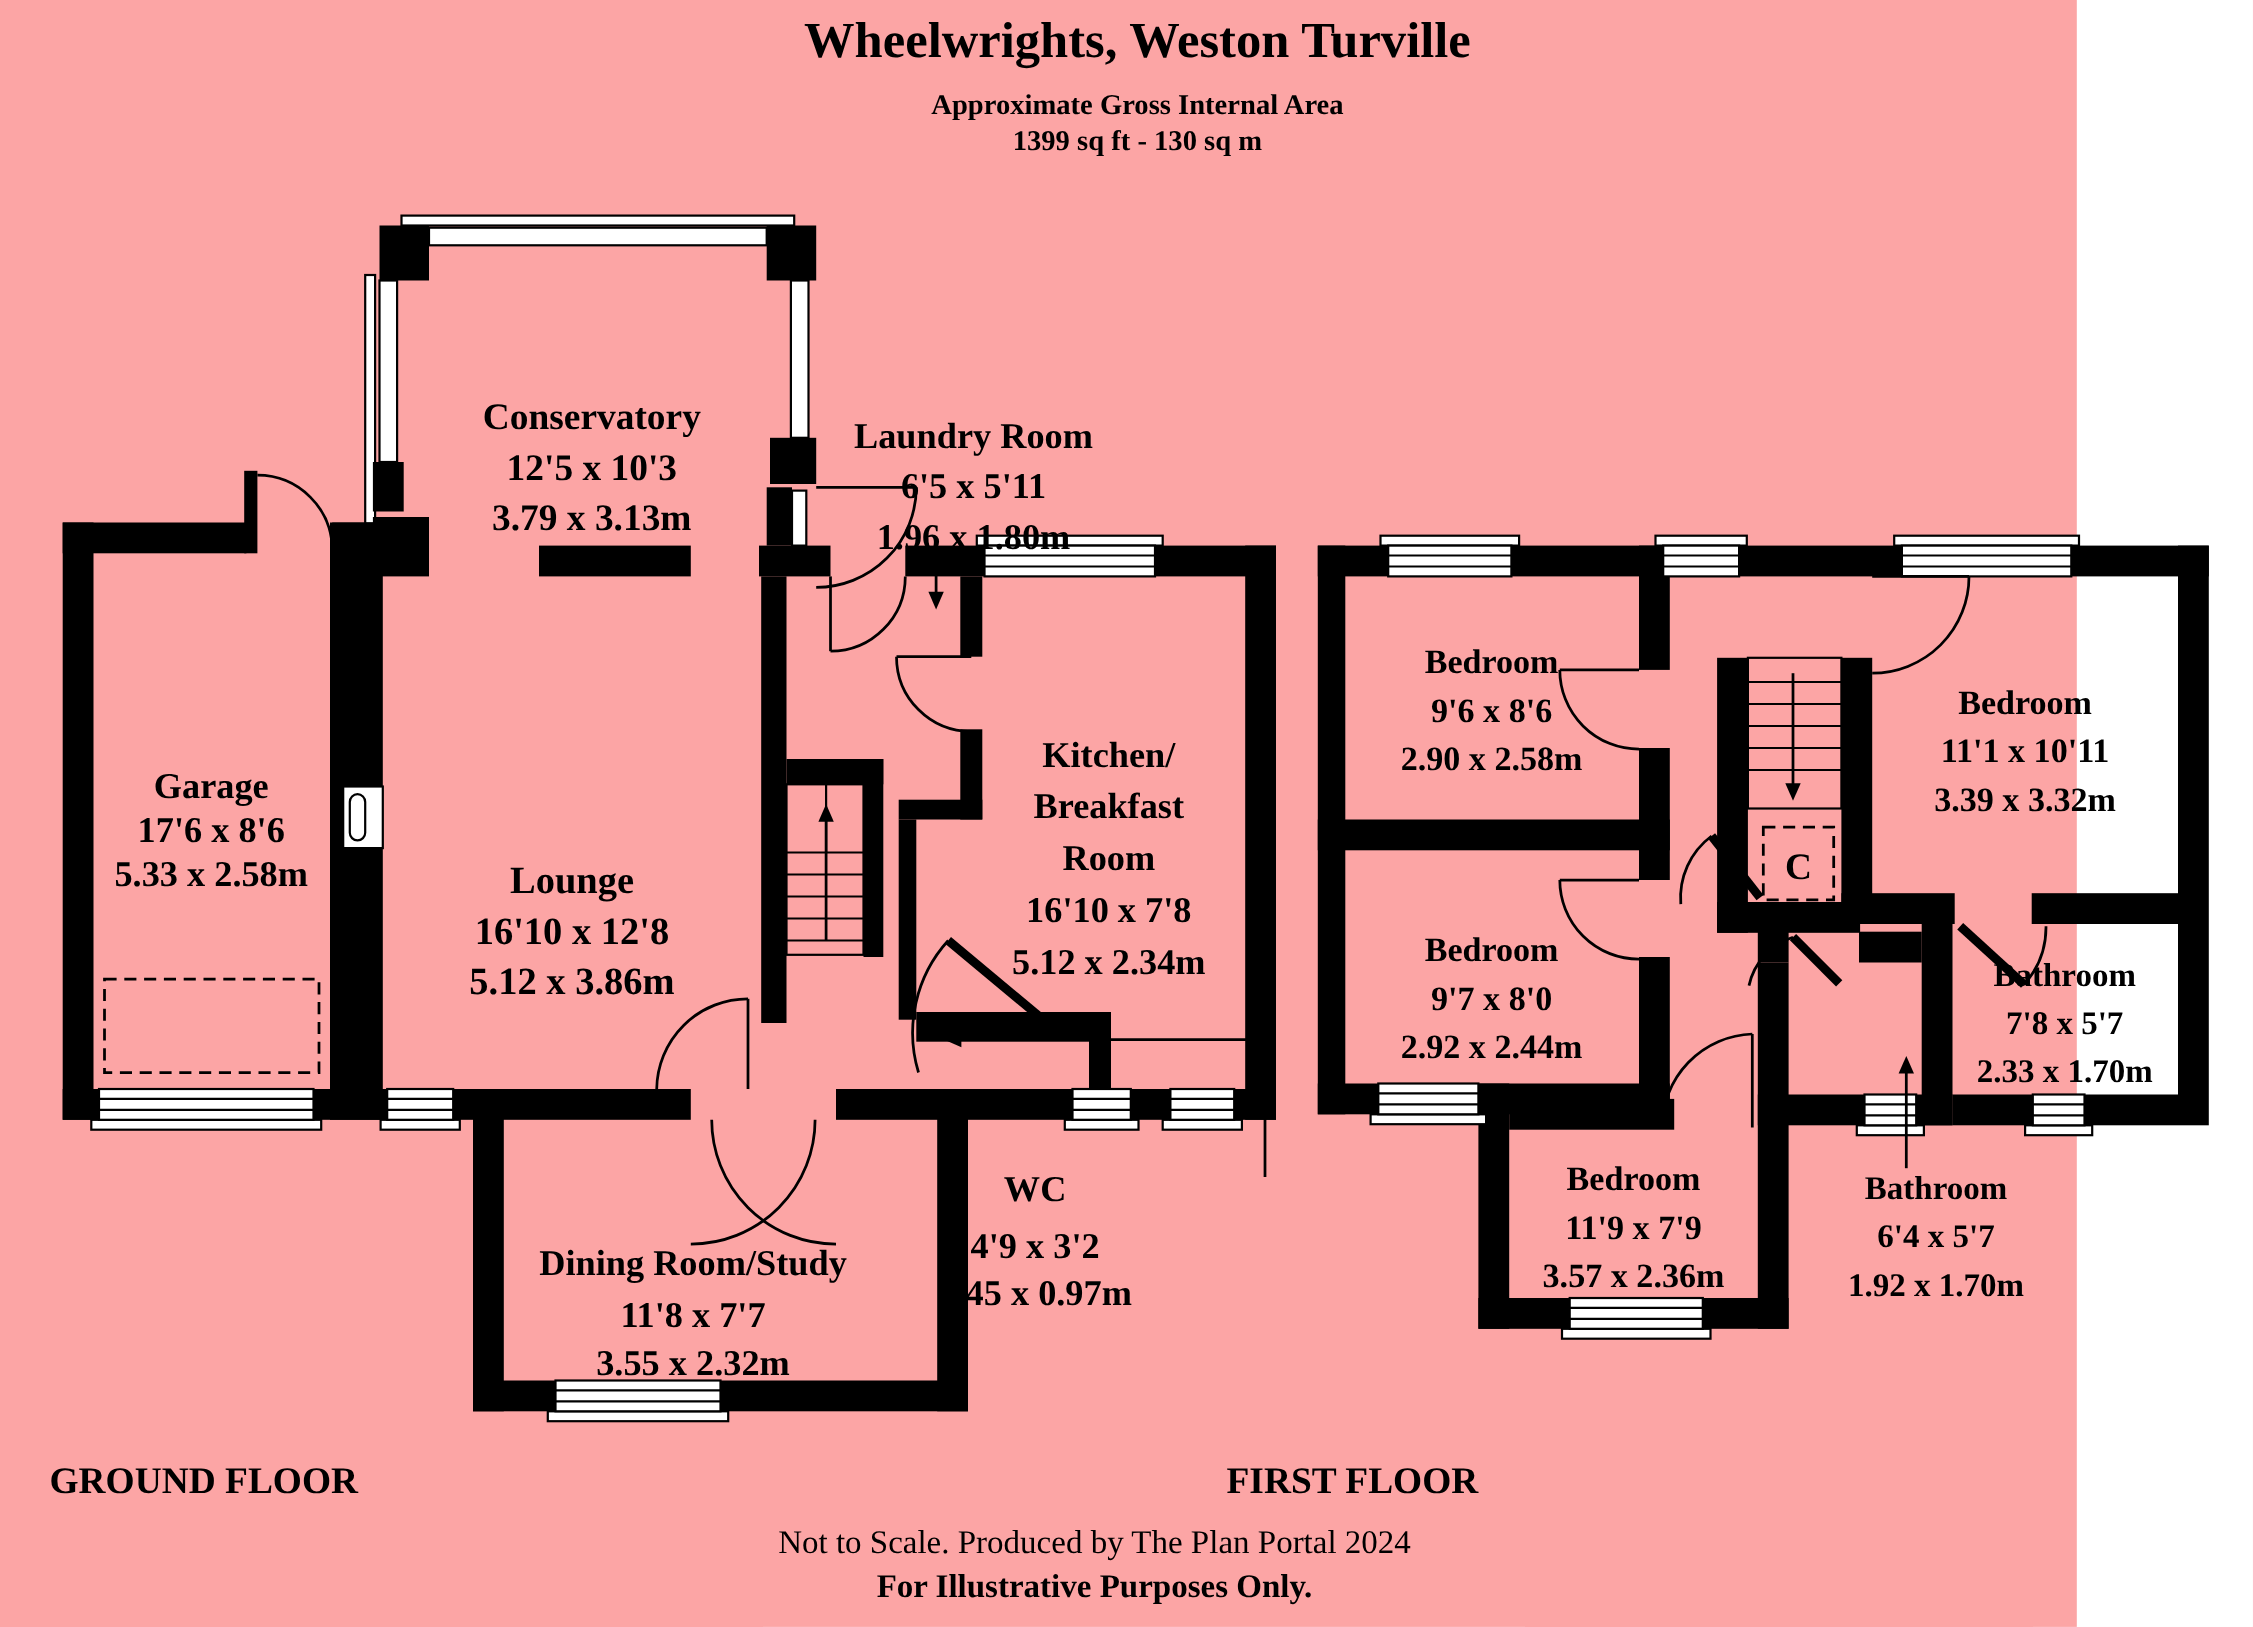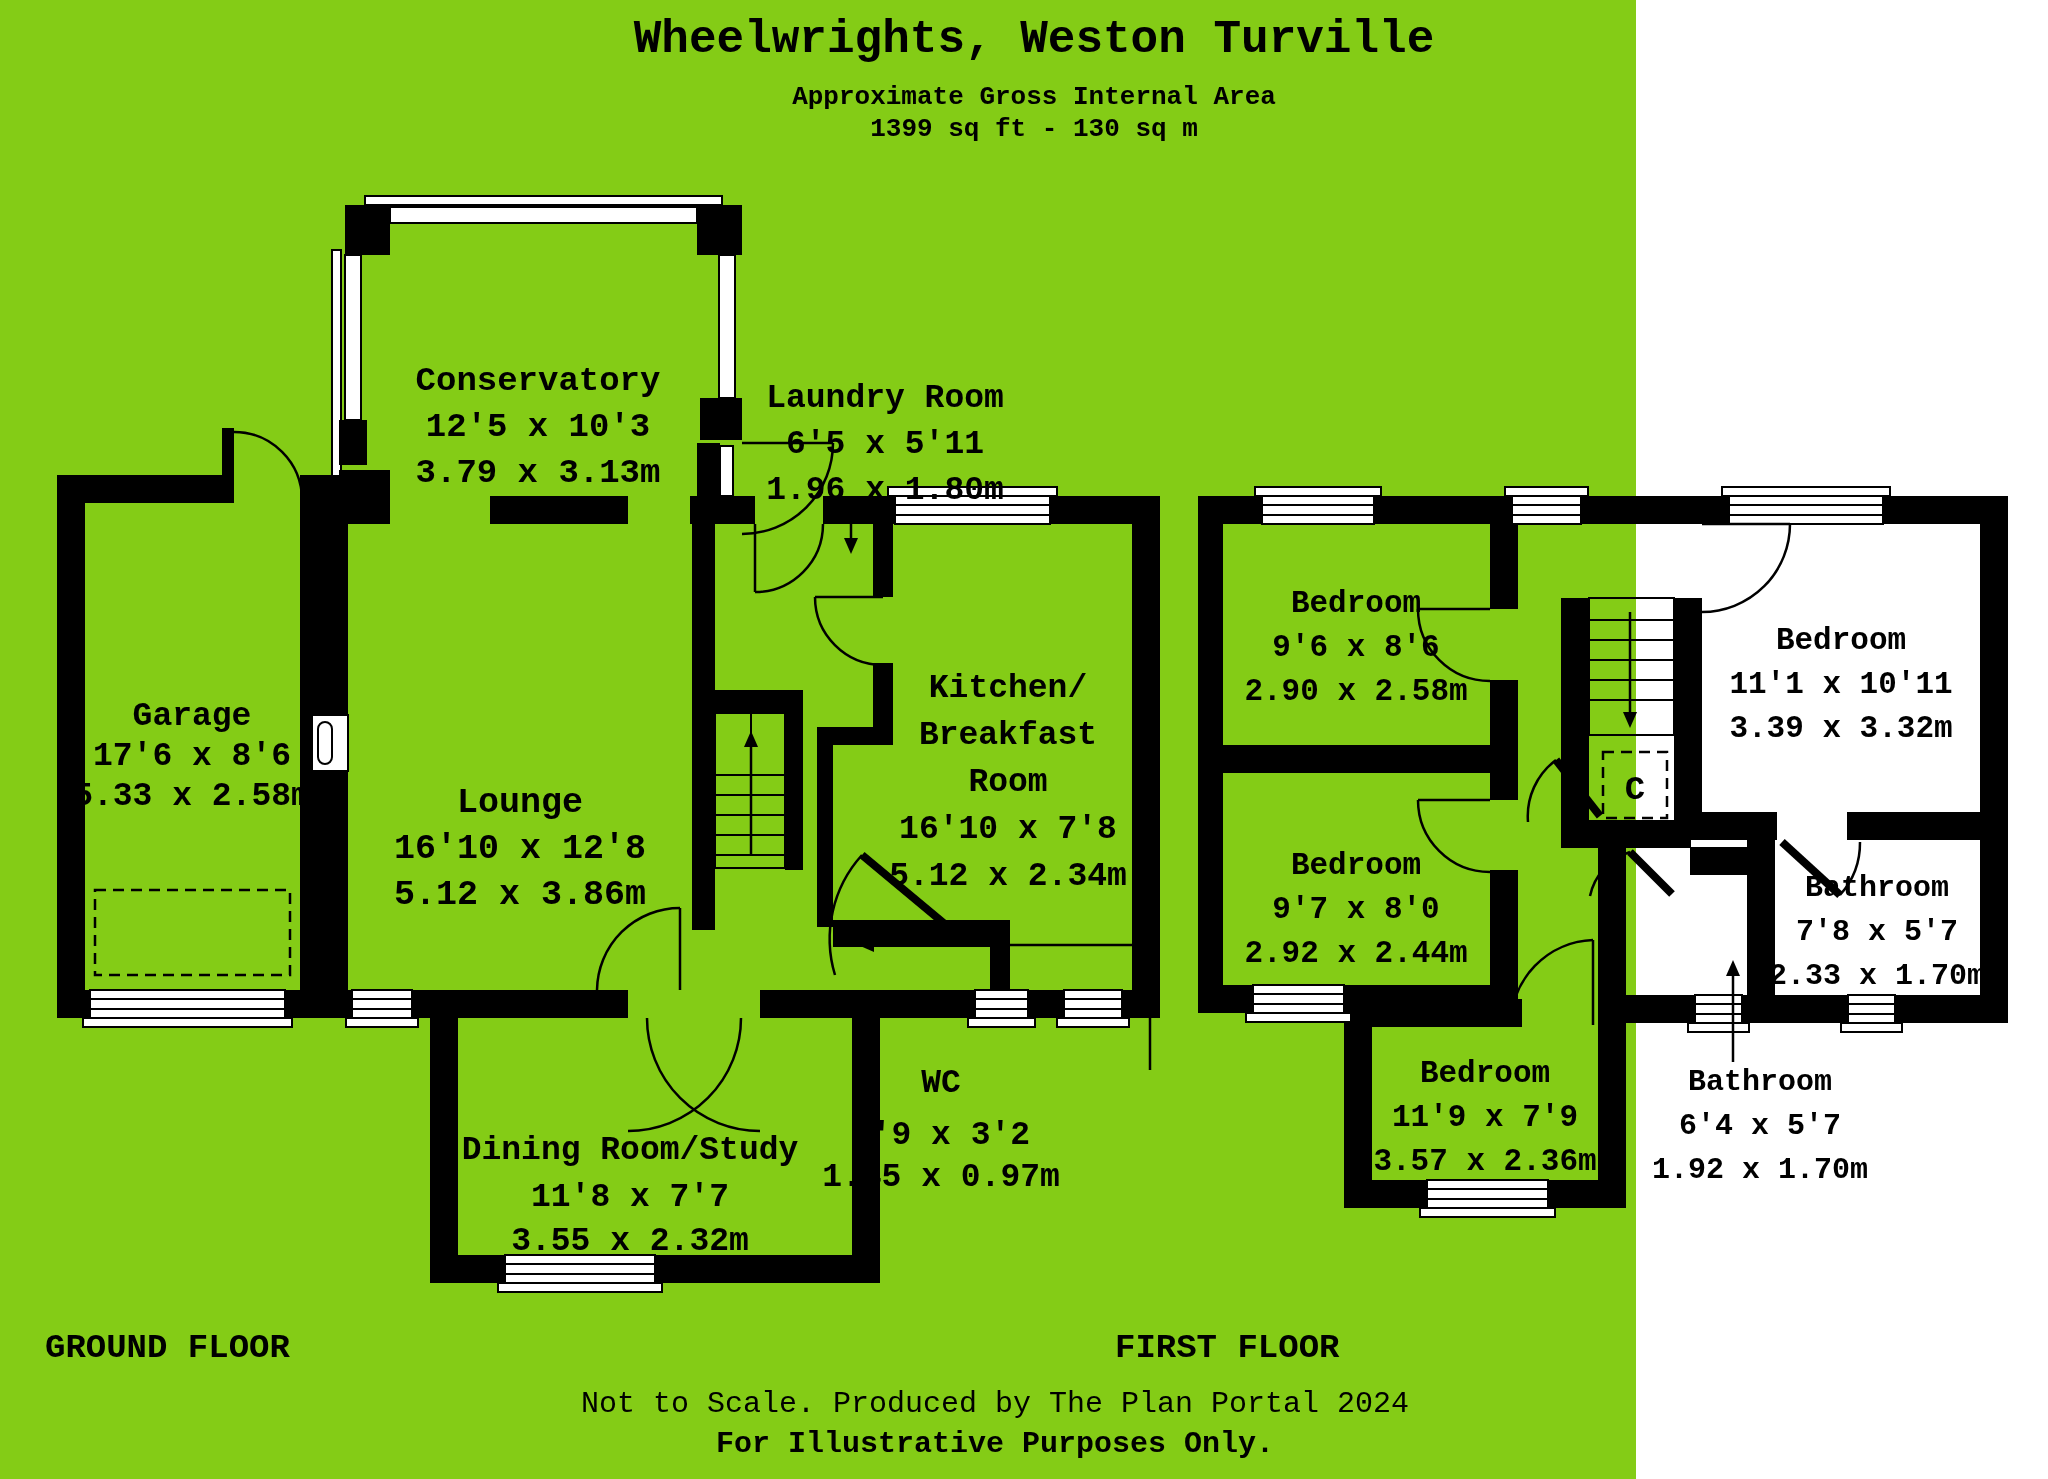--- a/index.html
+++ b/index.html
@@ -1,16 +1,16 @@
 <!DOCTYPE html>
 <html><head>
 <meta charset="utf-8">
 <style>
   html,body{margin:0;padding:0;background:#ffffff;}
-  .page{position:relative;width:1636px;height:1479px;background:#84cc16;font-family:Liberation Mono, monospace;}
+  .page{position:relative;width:1888px;height:1479px;background:#fca5a5;font-family:Liberation Serif, serif;}
   svg{display:block;}
   .wall{fill:#000;}
   .tl{fill:none;stroke:#000;stroke-width:2.5;}
   .tl1{fill:none;stroke:#000;stroke-width:2;}
   .thk{fill:none;stroke:#000;stroke-width:8;}
   .winband{fill:#fff;stroke:#000;stroke-width:2;}
   .sill{fill:#fff;stroke:#000;stroke-width:2;}
   .dash{fill:none;stroke:#000;stroke-width:2.5;stroke-dasharray:11 7;}
   .arrowline{fill:none;stroke:#000;stroke-width:2.5;}
   .ah{fill:#000;}

